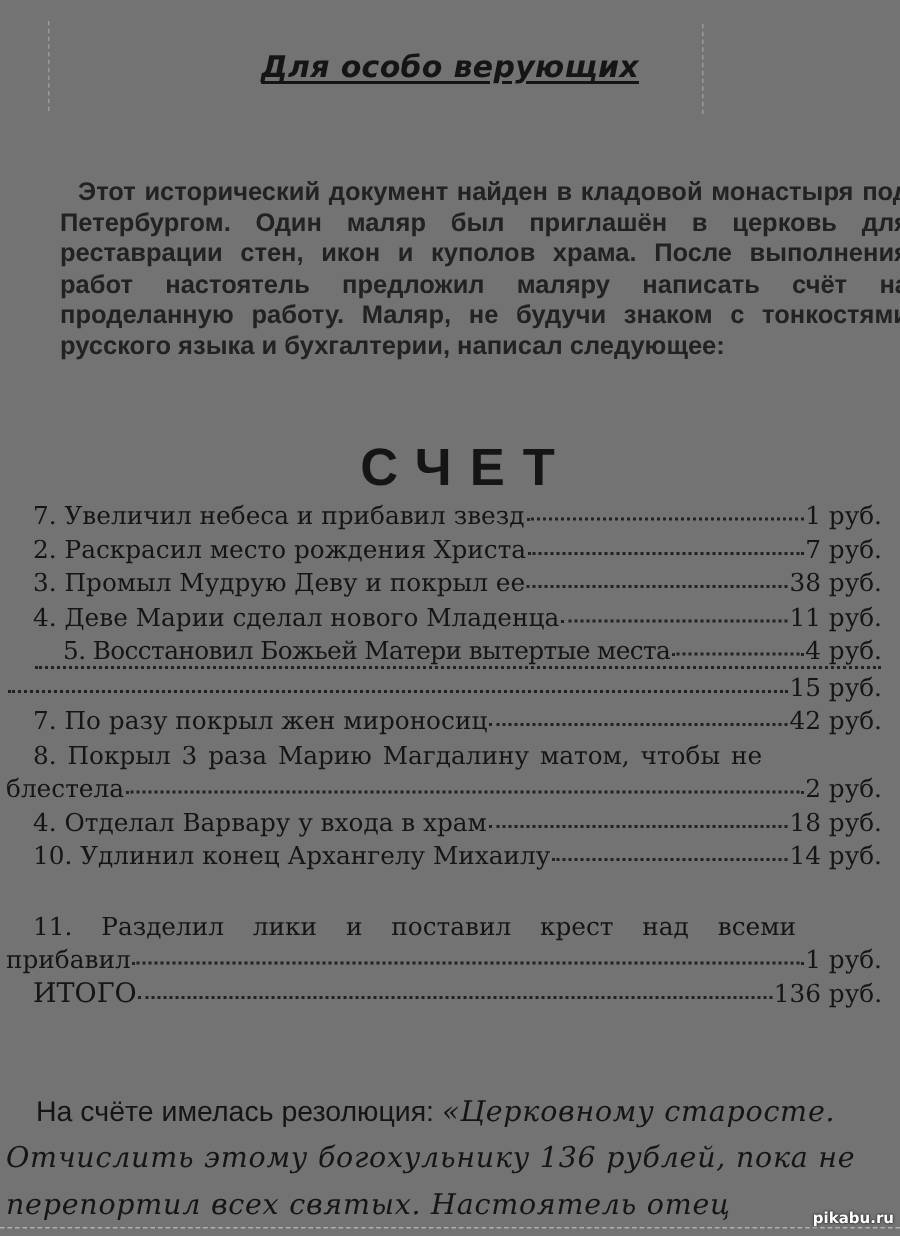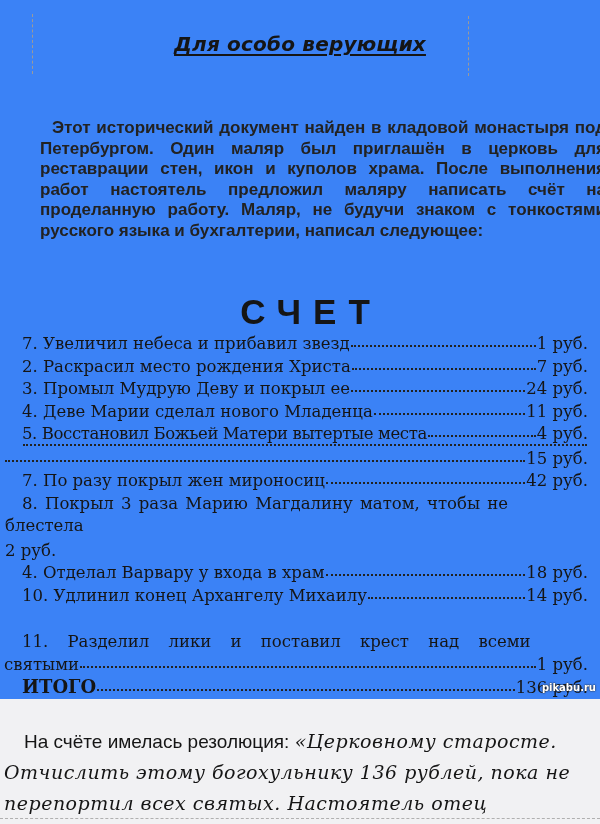--- a/index.html
+++ b/index.html
@@ -3,22 +3,22 @@
 <meta charset="utf-8">
 <style>
   html, body { margin: 0; padding: 0; }
   body {
     width: 600px; height: 824px; overflow: hidden;
     background: #f1f1f3;
     position: relative;
     color: #151515;
   }
   .page {
-    position: absolute; left: 0; top: 0; width: 600px; height: 699px;
-    background: #3b82f6;
+    position: absolute; left: 0; top: 0; width: 600px; height: 824px;
+    background: #737373;
   }
   .margin-mark {
     position: absolute; width: 1px; height: 60px;
     border-left: 1px dashed #9a9a9a;
   }
   .title {
     position: absolute; left: 0; width: 600px; top: 32px;
     text-align: center;
     font-family: "DejaVu Sans", sans-serif;
     font-weight: bold; font-style: italic;
@@ -45,21 +45,21 @@
   }
   .row { display: flex; align-items: baseline; white-space: nowrap; }
   .row .label { flex: 0 0 auto; }
   .row .dots {
     flex: 1 1 auto; overflow: hidden; margin: 0 1px;
     border-bottom: 2px dotted #222; height: 0; align-self: baseline;
     transform: translateY(-2px);
   }
   .row .price { flex: 0 0 auto; }
   .row.cont { padding-left: 0; }
-  .total .label { font-weight: bold; font-size: 18px; }
+  .total .label { font-weight: normal; font-size: 18px; }
   .outro {
     position: absolute; left: 4px; width: 590px; top: 726px;
     font-size: 19px; line-height: 31px;
   }
   .outro .plain { font-family: "Liberation Sans", sans-serif; padding-left: 20px; }
   .outro .oldstyle { font-family: "DejaVu Serif", serif; font-style: italic; letter-spacing: 0.5px; }
   .watermark {
     position: absolute; right: 4px; bottom: 6px;
     font-family: "DejaVu Sans", sans-serif; font-size: 10px; font-weight: bold;
     color: #fff; text-shadow: 0 0 2px #333, 0 0 1px #000;
@@ -91,67 +91,67 @@
       <span class="price">1 руб.</span>
     </div>
     <div class="row">
       <span class="label">2. Раскрасил место рождения Христа</span>
       <span class="dots"></span>
       <span class="price">7 руб.</span>
     </div>
     <div class="row">
       <span class="label">3. Промыл Мудрую Деву и покрыл ее</span>
       <span class="dots"></span>
-      <span class="price">24 руб.</span>
+      <span class="price">38 руб.</span>
     </div>
     <div class="row">
       <span class="label">4. Деве Марии сделал нового Младенца</span>
       <span class="dots"></span>
       <span class="price">11 руб.</span>
     </div>
     <div class="row">
-      <span class="label" style="letter-spacing:-0.4px;">5. Восстановил Божьей Матери вытертые места</span>
+      <span class="label" style="letter-spacing:-0.4px;margin-left:20px;">5. Восстановил Божьей Матери вытертые места</span>
       <span class="dots"></span>
       <span class="price">4 руб.</span>
     </div>
     <div class="row">
       <span class="dots"></span>
     </div>
     <div class="row cont" style="margin-left:-18px;">
       <span class="dots"></span>
       <span class="price">15 руб.</span>
     </div>
     <div class="row">
       <span class="label">7. По разу покрыл жен мироносиц</span>
       <span class="dots"></span>
       <span class="price">42 руб.</span>
     </div>
     <div class="row">
       <span class="label" style="word-spacing:2px;">8. Покрыл 3 раза Марию Магдалину матом, чтобы не</span>
     </div>
-    <div class="row cont" style="margin-left:-18px;flex-direction:column;">
+    <div class="row cont" style="margin-left:-18px;">
       <span class="label">блестела</span>
       <span class="dots"></span>
       <span class="price">2 руб.</span>
     </div>
     <div class="row">
       <span class="label">4. Отделал Варвару у входа в храм</span>
       <span class="dots"></span>
       <span class="price">18 руб.</span>
     </div>
     <div class="row">
       <span class="label">10. Удлинил конец Архангелу Михаилу</span>
       <span class="dots"></span>
       <span class="price">14 руб.</span>
     </div>
     <div class="row">
       <span class="label" style="word-spacing:14px;margin-top:24px;">11. Разделил лики и поставил крест над всеми</span>
     </div>
     <div class="row cont" style="margin-left:-18px;">
-      <span class="label">святыми</span>
+      <span class="label">прибавил</span>
       <span class="dots"></span>
       <span class="price">1 руб.</span>
     </div>
     <div class="row total">
       <span class="label">ИТОГО</span>
       <span class="dots"></span>
       <span class="price">136 руб.</span>
     </div>
   </div>
 

